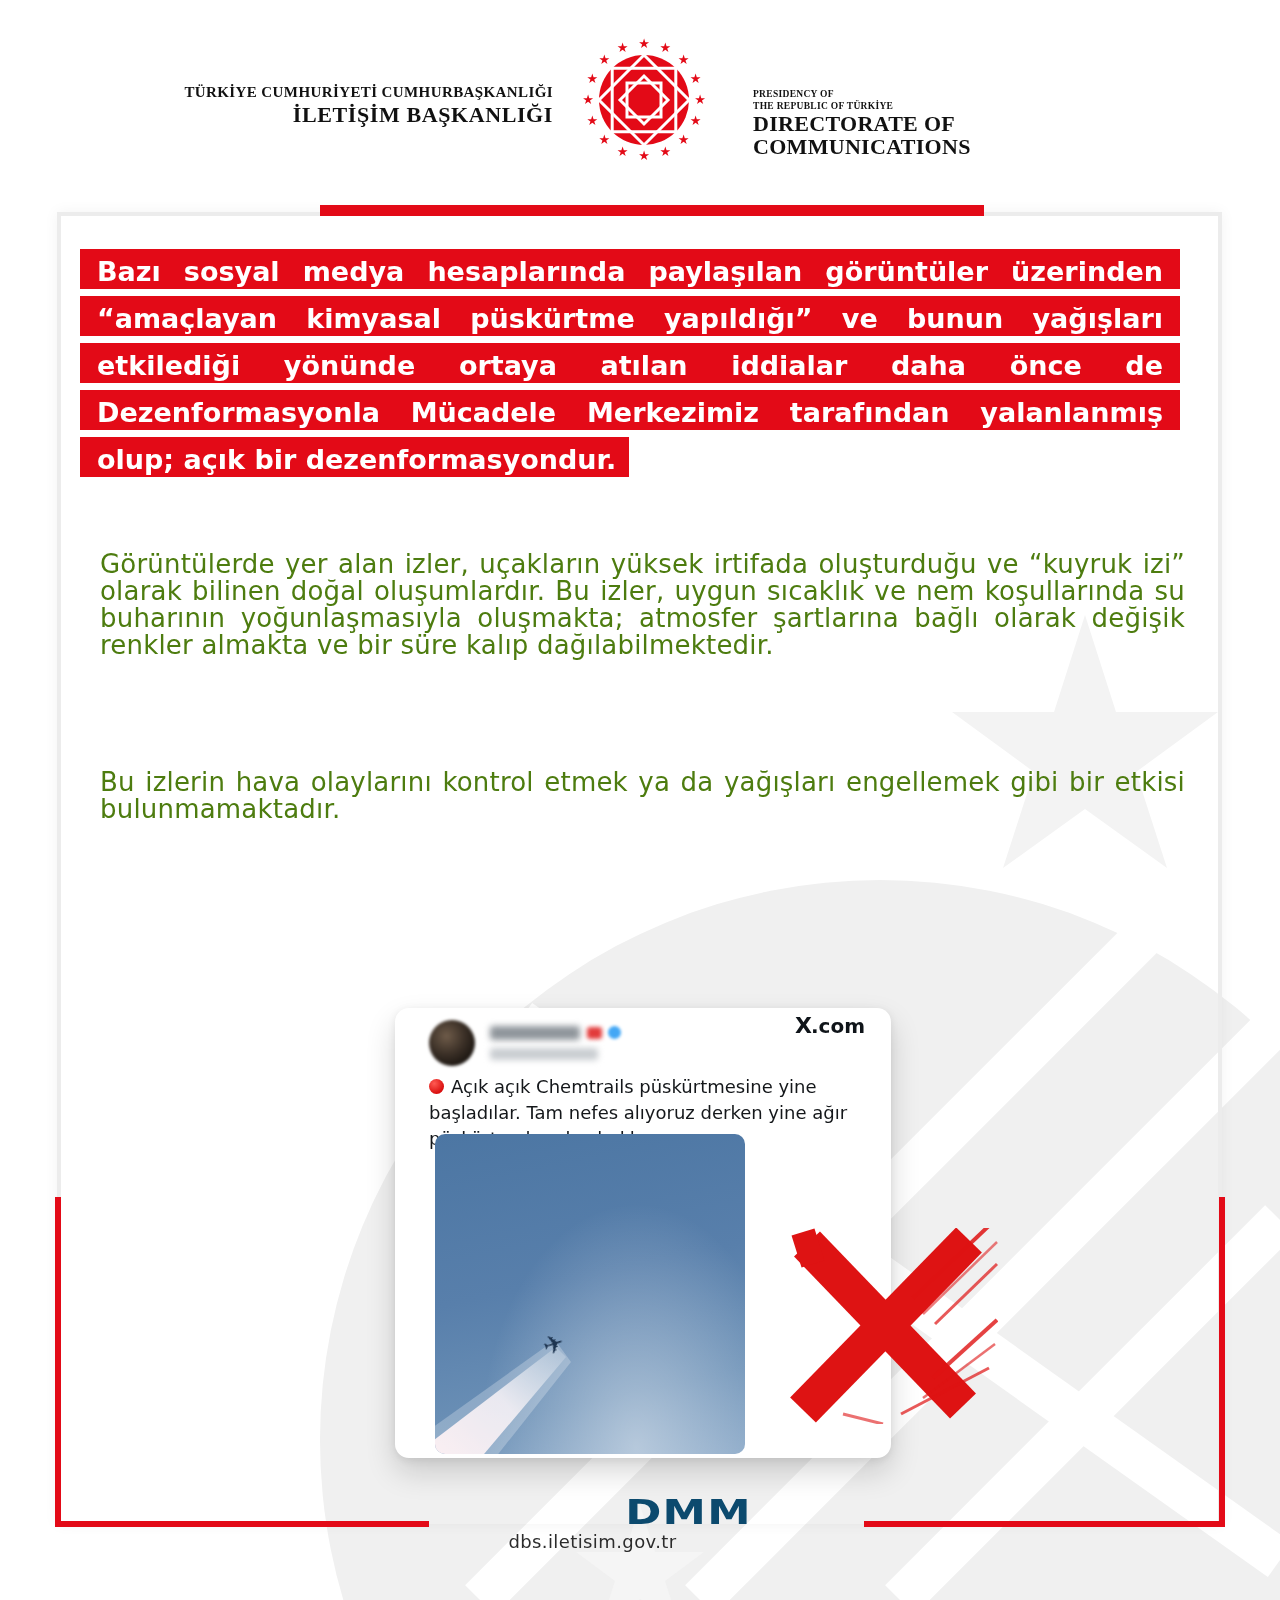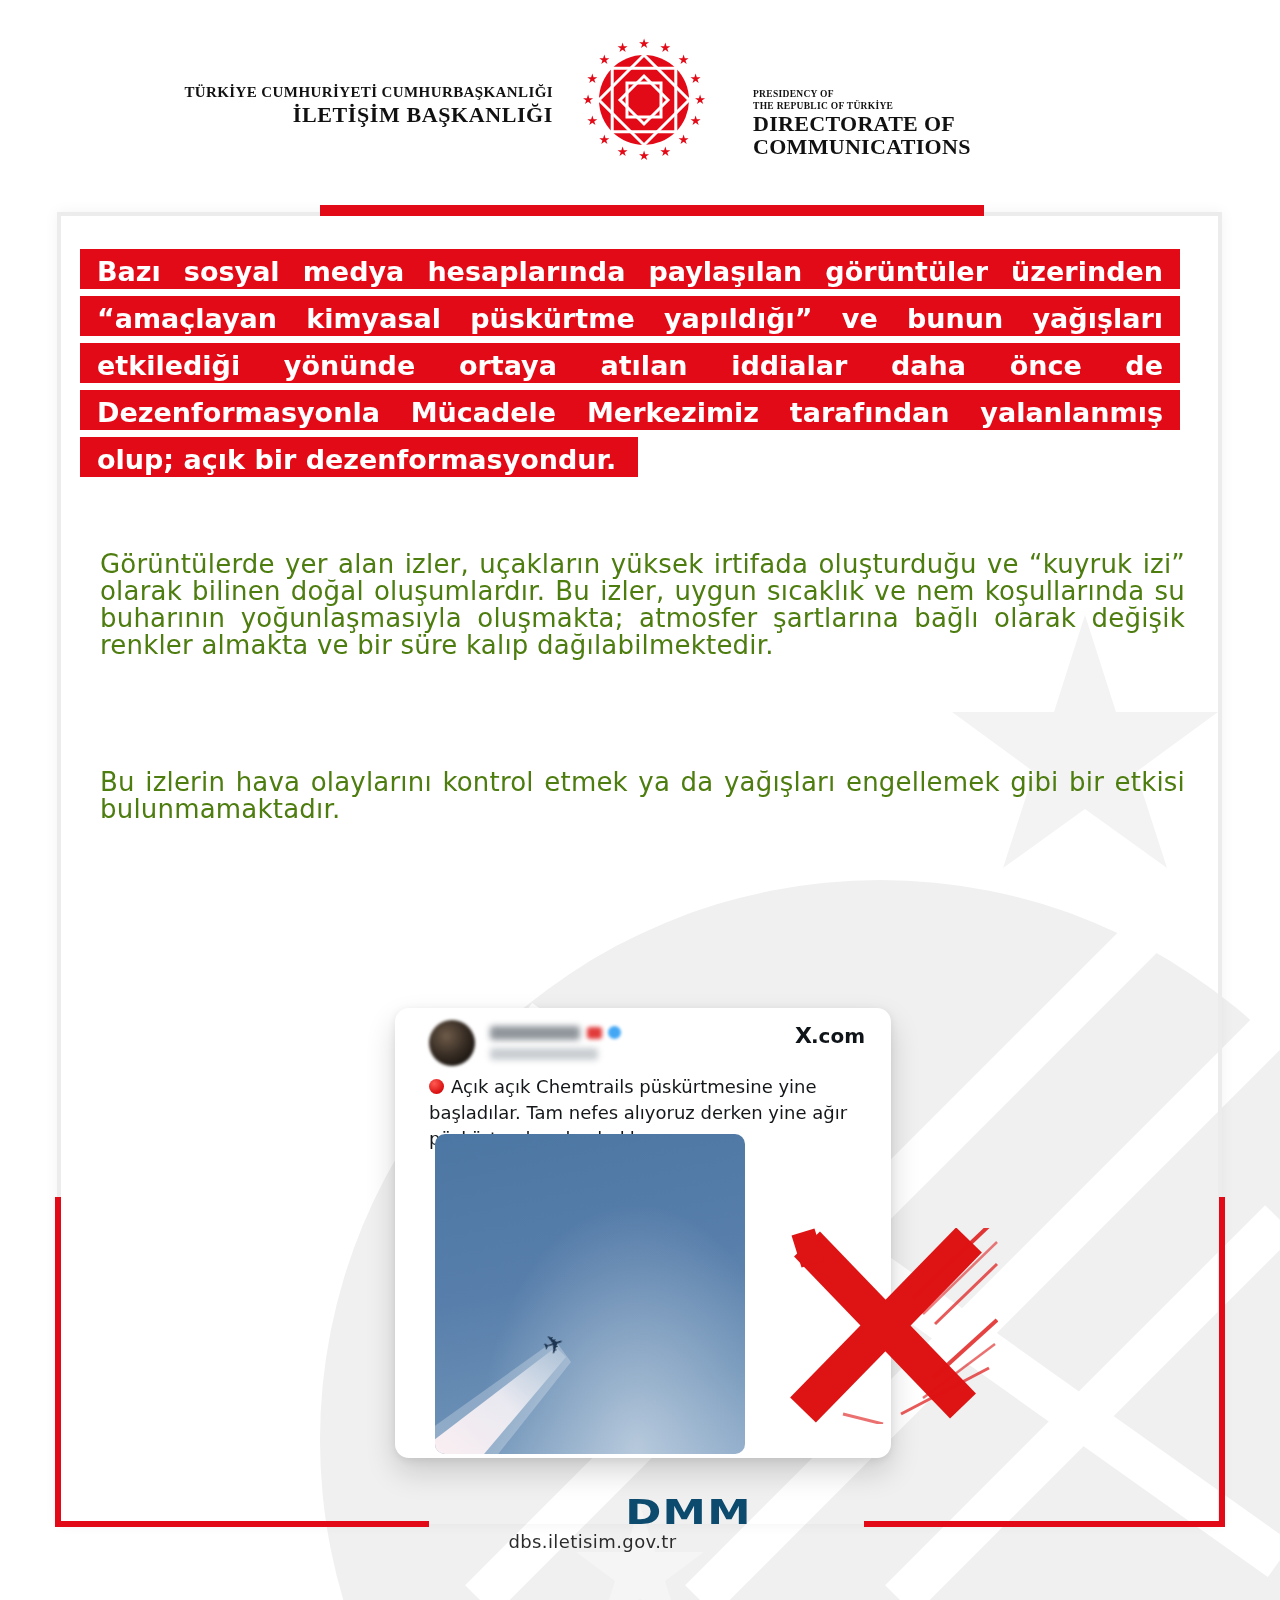--- a/index.html
+++ b/index.html
@@ -31,41 +31,41 @@
   .red-seg{position:absolute;background:var(--red);z-index:2;}
   .seg-left{left:55px;top:1197px;width:6px;height:330px;}
   .seg-right{left:1219px;top:1197px;width:6px;height:330px;}
   .seg-bottom-l{left:55px;top:1521px;width:374px;height:6px;}
   .seg-bottom-r{left:864px;top:1521px;width:360px;height:6px;}
   
   .headline{position:absolute;left:80px;top:249px;z-index:2;}
   .hl-bar{background:var(--red);color:#ffffff;font-weight:700;font-size:27px;
     width:1100px;box-sizing:border-box;height:40px;line-height:46px;padding:0 17px;
     margin-bottom:7px;text-align:justify;text-align-last:justify;white-space:nowrap;}
-  .hl-bar.last{width:auto;display:inline-block;text-align:left;text-align-last:left;padding-right:22px;}
+  .hl-bar.last{width:auto;display:inline-block;text-align:left;text-align-last:left;padding-right:13px;}
   
   .para{position:absolute;left:100px;width:1085px;z-index:2;color:#4d7c0f;
     font-size:26px;line-height:27px;text-align:justify;letter-spacing:.2px;}
   .para.p1{top:551px;}
   .para.p2{top:769px;}
   .para.p3{top:879px;}
   
   .tweet{position:absolute;left:395px;top:1008px;width:496px;height:450px;background:#ffffff;
     border-radius:14px;z-index:3;box-shadow:0 14px 30px rgba(0,0,0,.16),0 2px 8px rgba(0,0,0,.08);}
   .avatar{position:absolute;left:34px;top:12px;width:46px;height:46px;border-radius:50%;
     background:radial-gradient(circle at 38% 35%,#6e5b49 0%,#3a2f26 45%,#17120e 80%);filter:blur(1.6px);}
   .name-bar{position:absolute;left:95px;top:18px;width:90px;height:14px;border-radius:3px;
     background:#8f959b;filter:blur(3px);}
   .flag-dot{position:absolute;left:192px;top:19px;width:15px;height:12px;border-radius:3px;
     background:#e23b3b;filter:blur(2px);}
   .badge-dot{position:absolute;left:213px;top:18px;width:13px;height:13px;border-radius:50%;
     background:#43a7f5;filter:blur(1.6px);}
   .handle-bar{position:absolute;left:95px;top:40px;width:108px;height:12px;border-radius:3px;
     background:#c9cdd1;filter:blur(3px);}
-  .tweet-source{position:absolute;right:26px;top:15px;color:#0f1419;white-space:nowrap;}
+  .tweet-source{position:absolute;right:26px;top:5px;color:#0f1419;white-space:nowrap;}
   .tweet-source .x{font-size:22px;font-weight:900;letter-spacing:-1px;}
   .tweet-source .dom{font-size:20px;font-weight:700;}
   .tweet-text{position:absolute;left:34px;top:66px;width:436px;font-size:18px;line-height:26px;color:#14171a;}
   .red-dot{display:inline-block;width:15px;height:15px;border-radius:50%;
     background:radial-gradient(circle at 35% 30%,#ff5a52,#d90f0f 70%);margin-right:7px;vertical-align:-1px;}
   .sky{position:absolute;left:40px;top:126px;width:310px;height:320px;border-radius:10px;overflow:hidden;
     background:linear-gradient(168deg,#4c76a3 0%,#587fab 45%,#6b90b6 78%,#83a3c4 100%);}
   .sky .haze{position:absolute;left:0;top:0;width:100%;height:100%;
     background:radial-gradient(ellipse at 65% 98%,rgba(255,255,255,.45) 0%,rgba(255,255,255,0) 55%);}
   .trail-svg{position:absolute;left:0;top:0;}

